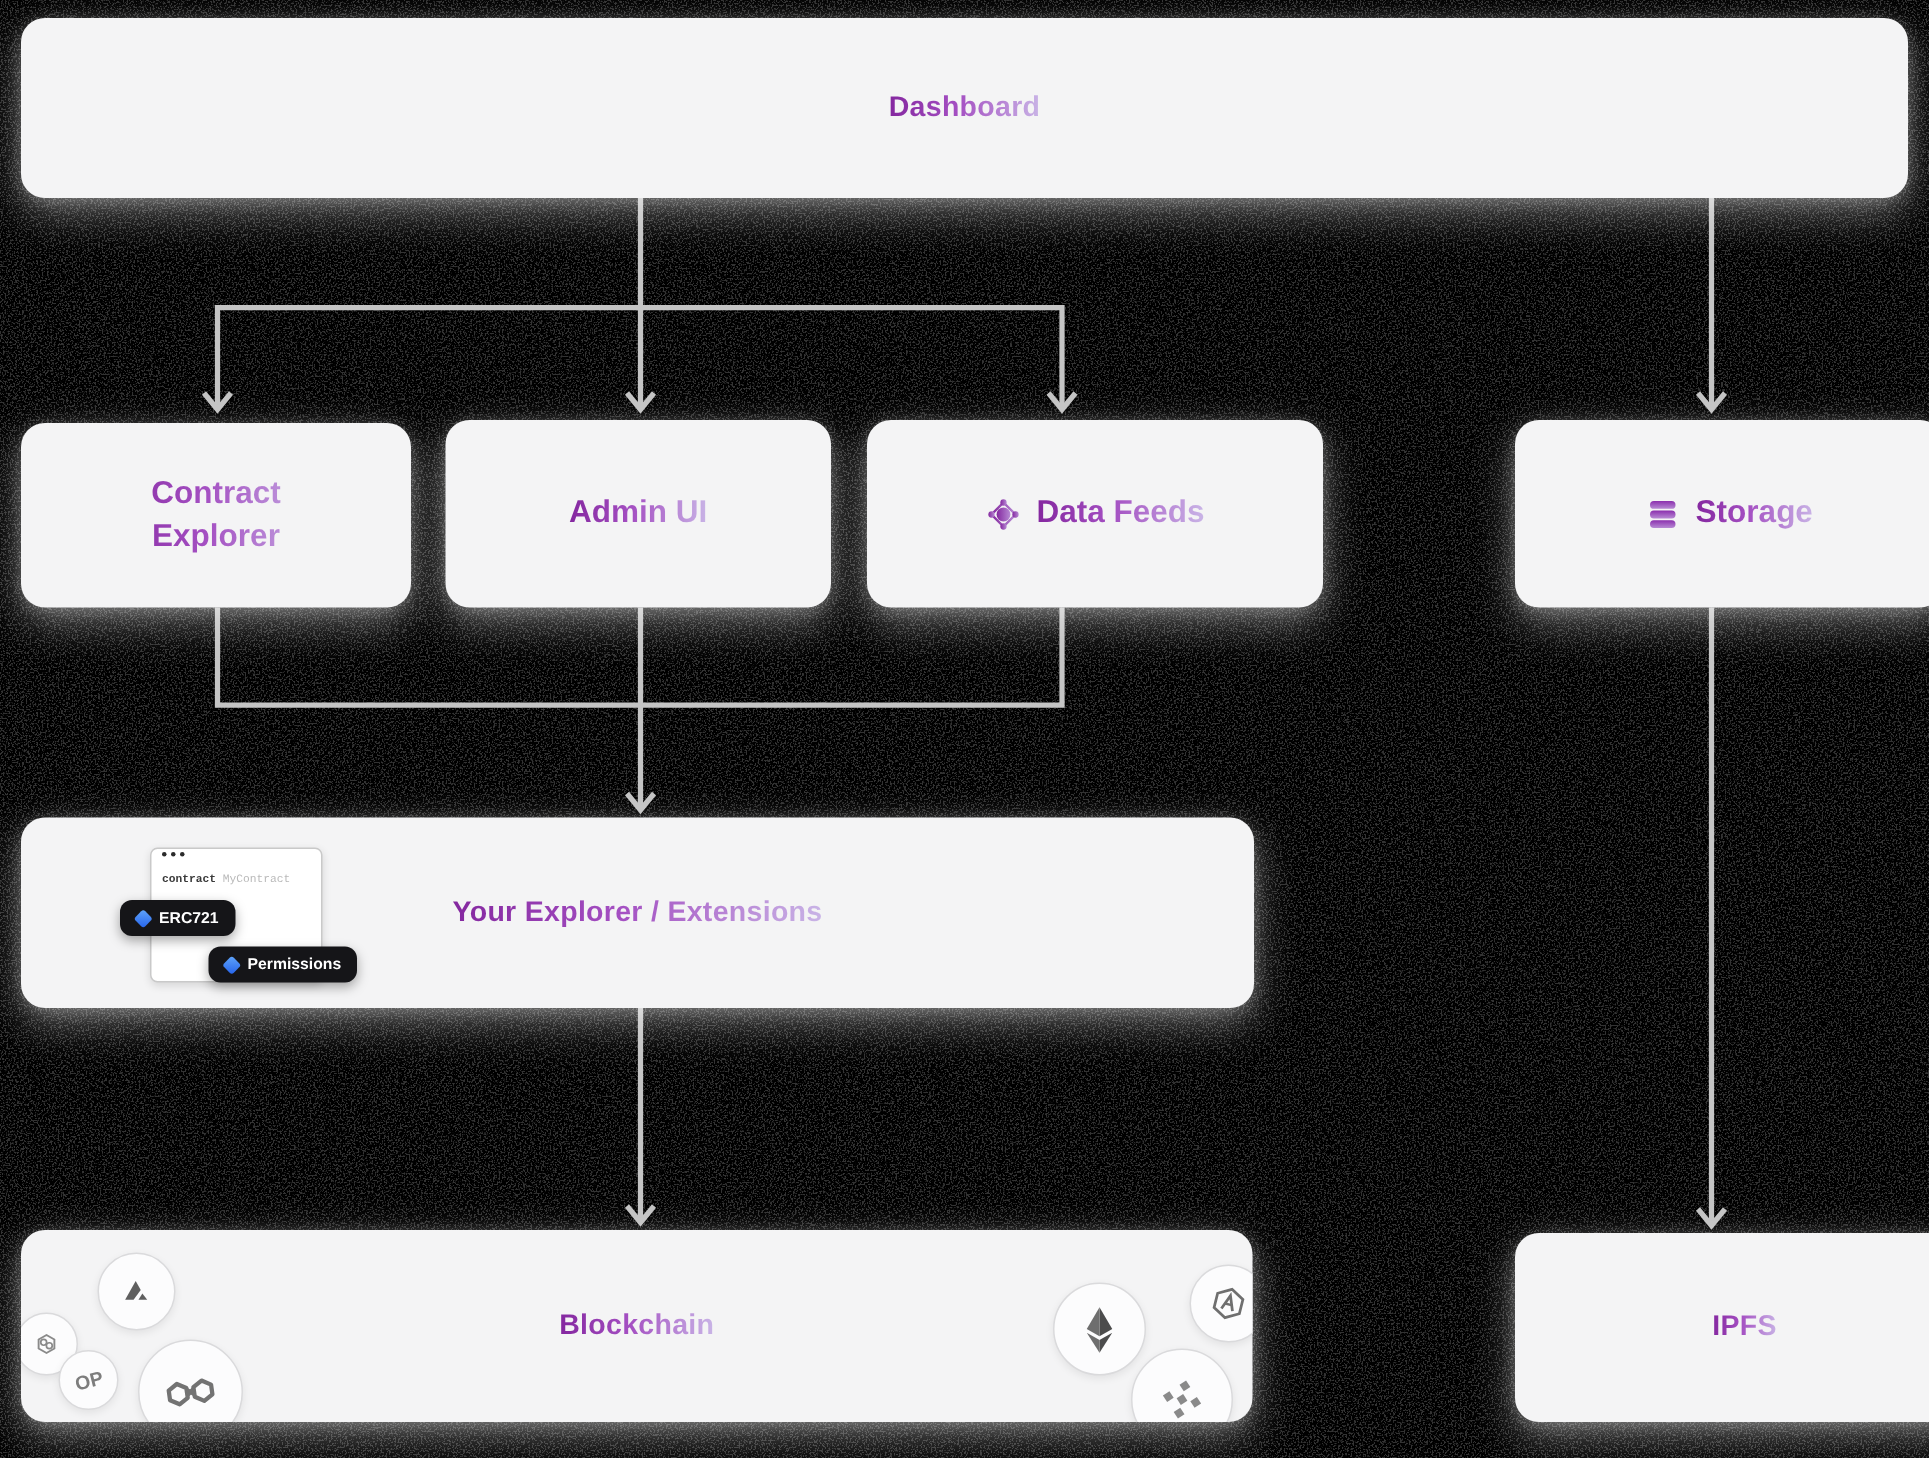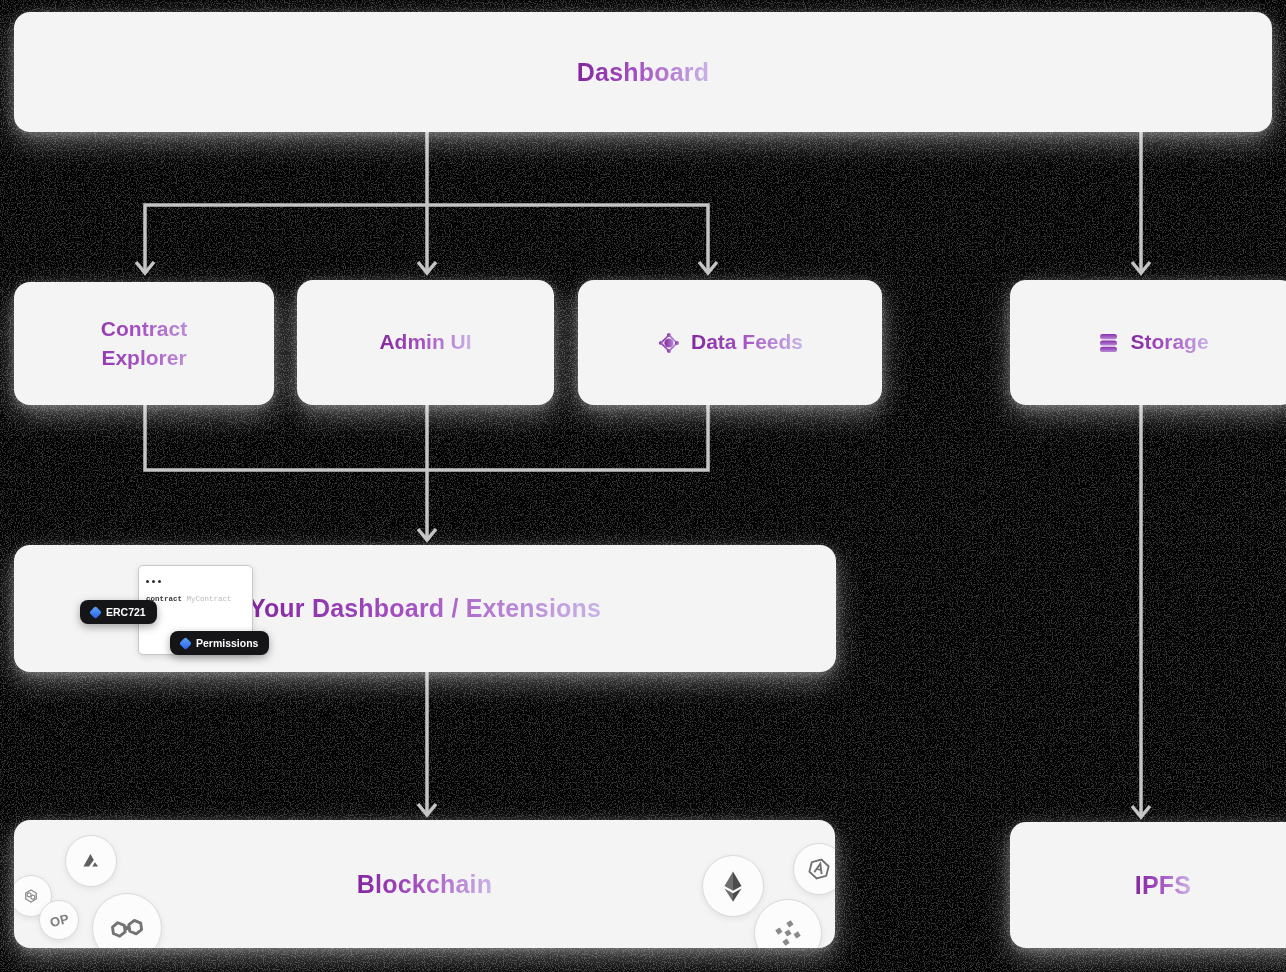--- a/index.html
+++ b/index.html
@@ -6,27 +6,27 @@
     font-family:"Liberation Sans","DejaVu Sans",sans-serif;}
   .stage{position:relative;width:1286px;height:972px;background:#000;}
   .noise-layer{position:absolute;inset:0;z-index:0;pointer-events:none;}
   svg.connectors{position:absolute;inset:0;z-index:1;pointer-events:none;}
   .card{position:absolute;background:#f4f4f5;border-radius:16px;z-index:2;
     display:flex;align-items:center;justify-content:center;
     box-shadow:0 10px 28px rgba(255,255,255,.38),0 2px 10px rgba(255,255,255,.22);}
   .grad{background:linear-gradient(90deg,#84279f 0%,#a44fc2 45%,#c9b4e6 100%);
     -webkit-background-clip:text;background-clip:text;color:transparent;
     -webkit-text-fill-color:transparent;font-weight:bold;}
-  .title-lg{font-size:25px;letter-spacing:.2px;}
+  .title-lg{font-size:19px;letter-spacing:.2px;}
   .title-md{font-size:21px;text-align:center;line-height:1.35;}
   .icon-label{display:flex;align-items:center;gap:10px;}
   
   .code-window{position:absolute;left:86px;top:20px;width:115px;height:90px;
     background:#fff;border:1px solid #c9c9c9;border-radius:5px;z-index:3;
-    box-shadow:0 2px 6px rgba(0,0,0,.12);padding:14px 7px;box-sizing:border-box;margin-left:38px;}
+    box-shadow:0 2px 6px rgba(0,0,0,.12);padding:2px 7px;box-sizing:border-box;}
   .win-dots{display:flex;gap:3px;}
   .win-dots i{width:3px;height:3px;border-radius:50%;background:#2b2b2b;display:block;}
   .code-line{margin-top:12px;font-family:"Liberation Mono","DejaVu Sans Mono",monospace;
     font-size:7.5px;white-space:nowrap;}
   .code-kw{color:#3a3a3a;font-weight:bold;}
   .code-name{color:#b9b9b9;}
   .badge{position:absolute;display:flex;align-items:center;gap:6px;background:#151518;
     color:#fff;font-weight:bold;font-size:10.5px;border-radius:8px;padding:6px 11px;z-index:4;
     box-shadow:0 3px 8px rgba(0,0,0,.35);text-align:right;}
   .badge .gem{width:9px;height:9px;background:linear-gradient(135deg,#60a5fa,#2563eb);
@@ -132,25 +132,25 @@
           <i></i>
           <i></i>
           <i></i>
         </div>
       <div class="code-line"><span class="code-kw">contract</span><span class="code-name"> MyContract</span></div>
     </div>
     <div class="badge" style="left:66px;top:55px;">
       <span class="gem"></span>
       <span>ERC721</span>
     </div>
-    <div class="badge" style="left:156px;top:86px;">
+    <div class="badge" style="left:125px;top:86px;">
       <span class="gem"></span>
       <span>Permissions</span>
     </div>
-    <span class="grad title-lg">Your Dashboard / Extensions</span>
+    <span class="grad title-lg">Your Explorer / Extensions</span>
   </div>
 
   <div class="card" style="left:14px;top:820px;width:821px;height:128px;">
     <div class="chains">
 
       <div class="coin" style="left:51px;top:15px;width:50px;height:50px;">
         <svg width="26" height="26" viewBox="0 0 24 24">
           <path d="M5 17 L11.5 5.5 L14.6 11 L10.2 17 Z" fill="#5f5f5f"></path>
           <path d="M13.2 17 L15.6 13.2 L18.6 17 Z" fill="#5f5f5f"></path>
         </svg>

